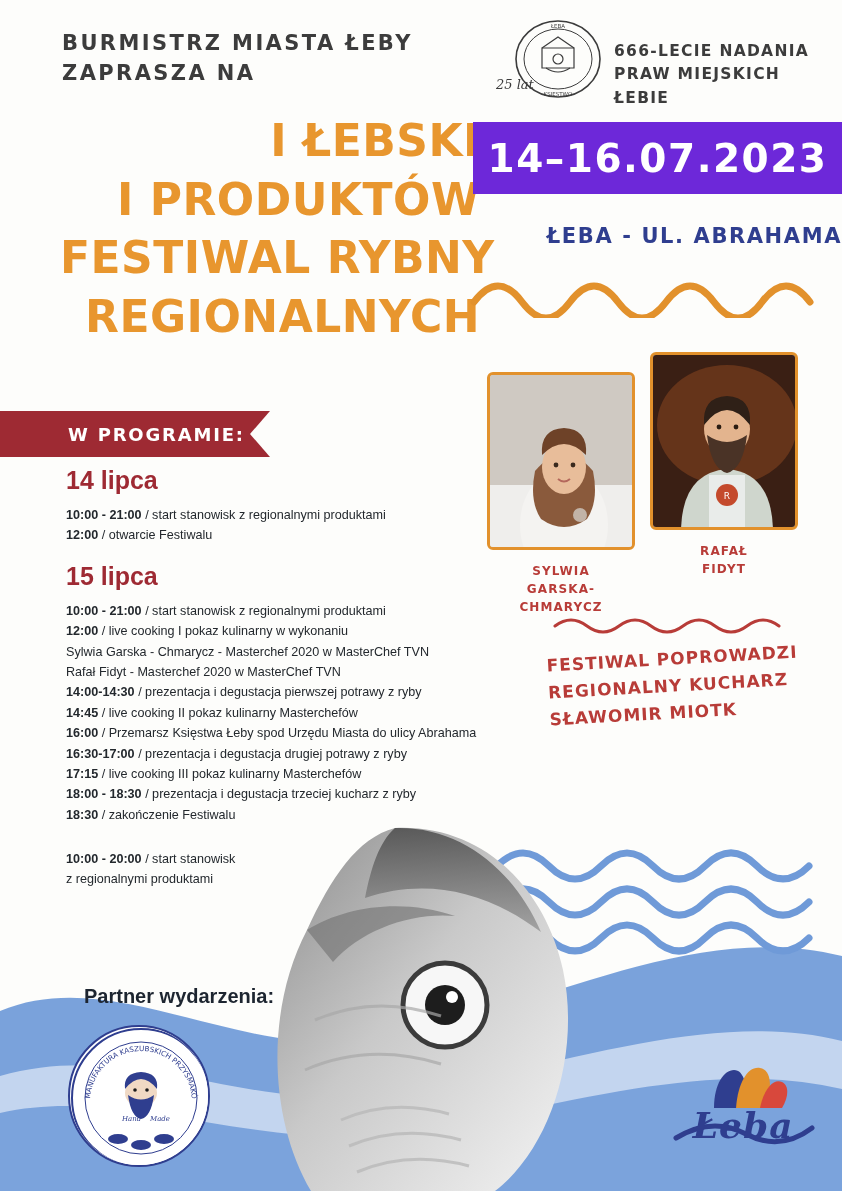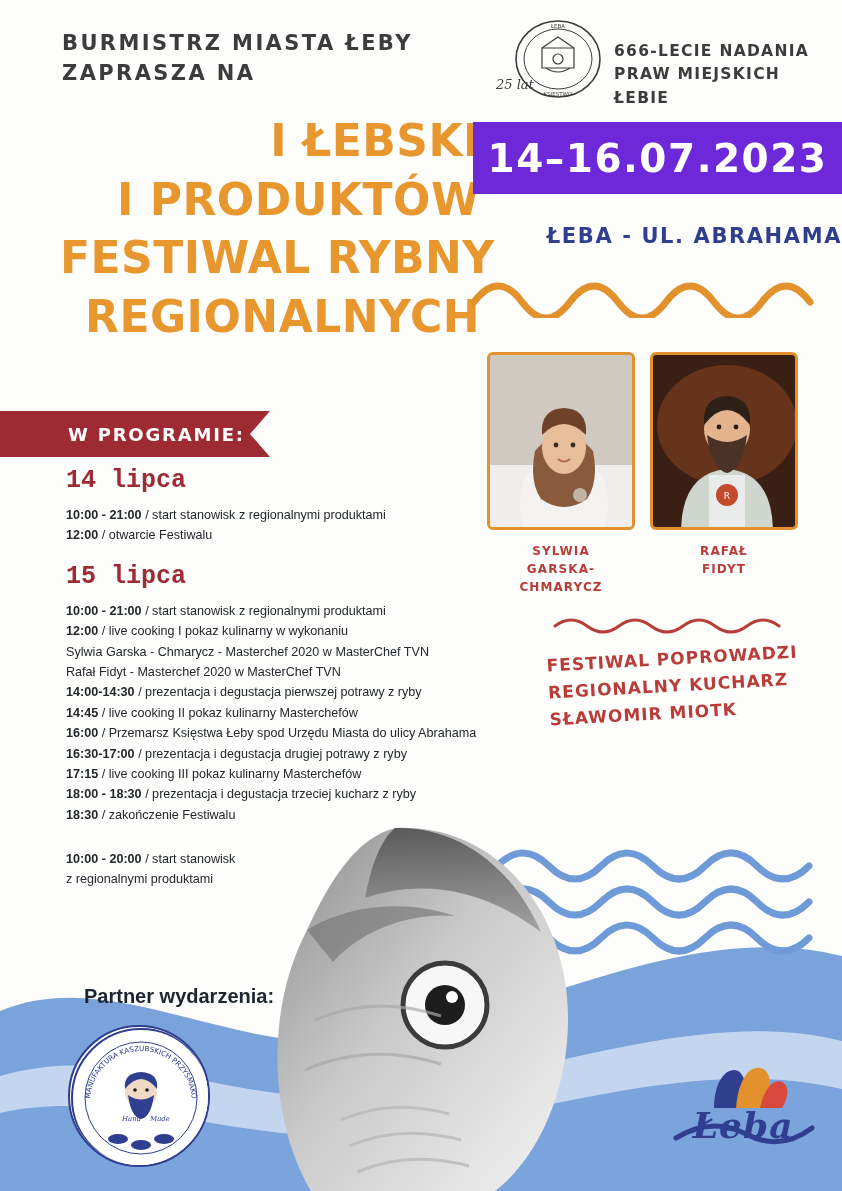--- a/index.html
+++ b/index.html
@@ -108,21 +108,21 @@
     font-size: 21px;
     letter-spacing: 1.6px;
     color: #2f3e8f;
     text-transform: uppercase;
   }
 
   .wave-orange { position: absolute; left: 470px; top: 262px; width: 372px; height: 56px; }
 
   
   .chef { position: absolute; width: 148px; }
-  .chef-1 { left: 487px; top: 352px; }
+  .chef-1 { left: 487px; top: 372px; }
   .chef-2 { left: 650px; top: 352px; }
   .chef .frame {
     width: 148px; height: 178px;
     border: 3px solid #e2912c;
     border-radius: 6px;
     overflow: hidden;
     position: relative;
     background: #d8d3cc;
   }
   .chef .caption {
@@ -159,21 +159,21 @@
     font-weight: 700;
     font-size: 18px;
     letter-spacing: 1.8px;
     color: #ffffff;
     text-transform: uppercase;
   }
 
   
   .program { position: absolute; left: 66px; top: 466px; width: 470px; }
   .day-head {
-    font-family: Liberation Mono, monospace;
+    font-family: Liberation Sans, sans-serif;
     font-weight: 700;
     font-size: 25px;
     color: #9e2a33;
     margin-bottom: 10px;
   }
   .day-block { margin-bottom: 16px; }
   .ev {
     font-size: 12.6px;
     line-height: 1.62;
     color: #23282d;

